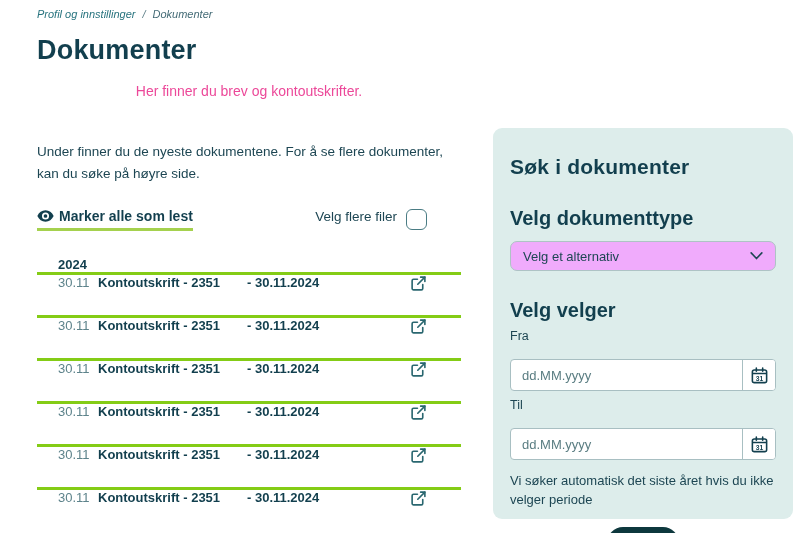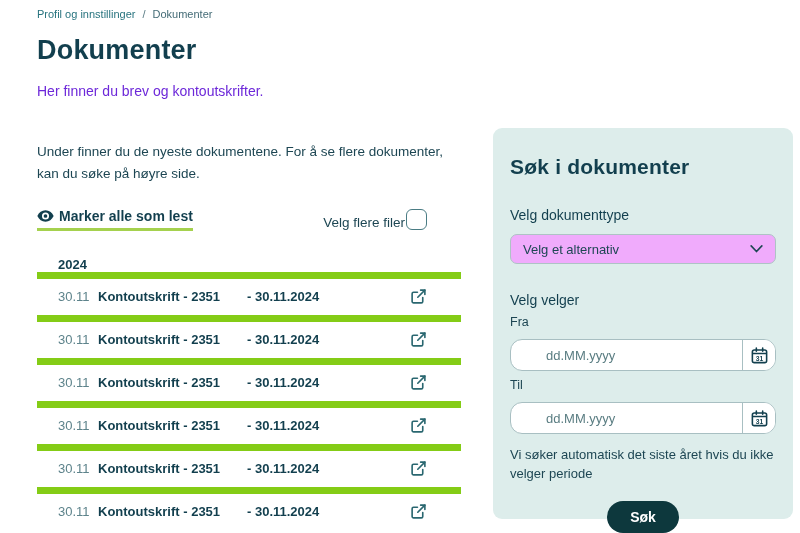--- a/index.html
+++ b/index.html
@@ -2,60 +2,60 @@
 <html><head>
 <meta charset="utf-8">
 <style>
   * { margin: 0; padding: 0; box-sizing: border-box; }
   html, body { width: 800px; height: 533px; overflow: hidden; background: #ffffff; }
   body { font-family: "Liberation Sans", "DejaVu Sans", sans-serif; color: #1d4653; position: relative; }
 
   
   .left-col { position: absolute; left: 37px; top: 0; width: 424px; }
 
-  .breadcrumb { margin-top: 8px; font-size: 11px; display: flex; align-items: flex-start; gap: 7px; }
+  .breadcrumb { margin-top: 8px; font-size: 11px; display: flex; align-items: flex-start; gap: 7px; font-style: italic; }
   .breadcrumb .crumb-link { color: #27737e; cursor: pointer; }
   .breadcrumb .crumb-sep { color: #5b7d86; }
   .breadcrumb .crumb-current { color: #456c77; }
 
   .page-title { margin-top: 15px; font-size: 27px; font-weight: bold; color: #123f4e; letter-spacing: 0.2px; }
-  .page-subtitle { margin-top: 17px; font-size: 14px; color: #6d28d9; }
+  .page-subtitle { margin-top: 17px; font-size: 14px; color: #ec4899; text-align: center; }
 
   .intro { margin-top: 42px; font-size: 13.5px; line-height: 1.65; color: #1d4653; width: 420px; }
 
   .actions-row { margin-top: 22px; display: flex; align-items: center; justify-content: space-between; width: 390px; }
   .mark-all { display: inline-flex; align-items: center; gap: 5px; padding-bottom: 4px; border-bottom: 3px solid #a5d14e; cursor: pointer; }
   .mark-all-label { font-size: 14px; font-weight: bold; color: #123f4e; }
   .eye-icon svg { display: block; }
-  .select-files { display: inline-flex; align-items: flex-end; gap: 1px; }
+  .select-files { display: inline-flex; align-items: flex-start; gap: 9px; }
   .select-files-label { font-size: 13.5px; color: #1d4653; }
   .checkbox { width: 21px; height: 21px; border: 1.5px solid #4a7c84; border-radius: 6px; background: #ffffff; cursor: pointer; }
 
   .doc-list-wrap { margin-top: 26px; }
   .doc-year { font-size: 13px; font-weight: bold; color: #123f4e; padding-left: 21px; }
-  .doc-row { display: flex; align-items: center; height: 43px; border-top: 7px solid #84cc16; cursor: pointer; }
+  .doc-row { display: flex; align-items: flex-start; height: 43px; border-top: 3px solid #84cc16; cursor: pointer; }
   .doc-row .row-date { width: 40px; margin-left: 21px; font-size: 13px; color: #5d838b; }
   .doc-row .row-title { width: 149px; font-size: 13px; font-weight: bold; color: #123f4e; }
   .doc-row .row-datefull { font-size: 13px; font-weight: bold; color: #123f4e; }
   .doc-row .row-icon { margin-left: auto; margin-right: 34px; display: flex; align-items: center; }
 
   
   .search-panel { position: absolute; left: 493px; top: 128px; width: 300px; height: 391px;
                   background: #ddedeb; border-radius: 9px; padding: 16px 17px; }
   .search-title { margin-top: 11px; font-size: 21px; font-weight: bold; color: #123f4e; letter-spacing: 0.2px; }
-  .field-label { margin-top: 28px; font-size: 14px; font-weight: normal; color: #123f4e; }
+  .field-label { margin-top: 28px; font-size: 20px; font-weight: bold; color: #123f4e; }
   .small-label { margin-top: 7px; font-size: 12.5px; color: #1d4653; }
 
   .select-box { margin-top: 11px; height: 30px; background: #f0abfc; border: 1px solid #aec3c5; border-radius: 7px;
                 display: flex; align-items: center; padding: 0 12px; cursor: pointer; }
   .select-value { font-size: 13px; color: #1d4653; flex: 1; }
   .chevron-icon svg { display: block; }
 
-  .date-input { margin-top: 10px; height: 32px; background: #ffffff; border: 1px solid #a8bfc2; border-radius: 12px;
-                display: flex; align-items: stretch; overflow: hidden; padding-left: 24px; }
+  .date-input { margin-top: 16px; height: 32px; background: #ffffff; border: 1px solid #a8bfc2; border-radius: 4px;
+                display: flex; align-items: stretch; overflow: hidden; }
   .date-input input { flex: 1; border: none; outline: none; padding: 0 11px; font-size: 13px;
                       font-family: "Liberation Sans", "DejaVu Sans", sans-serif; color: #1d4653; background: transparent; }
   .date-input input::placeholder { color: #5a7d82; opacity: 1; }
   .cal-btn { width: 33px; border-left: 1px solid #a8bfc2; display: flex; align-items: center; justify-content: center; cursor: pointer; background: #ffffff; }
 
   .panel-note { margin-top: 12px; font-size: 13px; line-height: 1.45; color: #1d4653; }
 
   .submit-row { margin-top: 17px; display: flex; justify-content: center; }
   .submit-btn { background: #0d383d; color: #ffffff; font-size: 14px; font-weight: bold;
                 font-family: "Liberation Sans", "DejaVu Sans", sans-serif;

